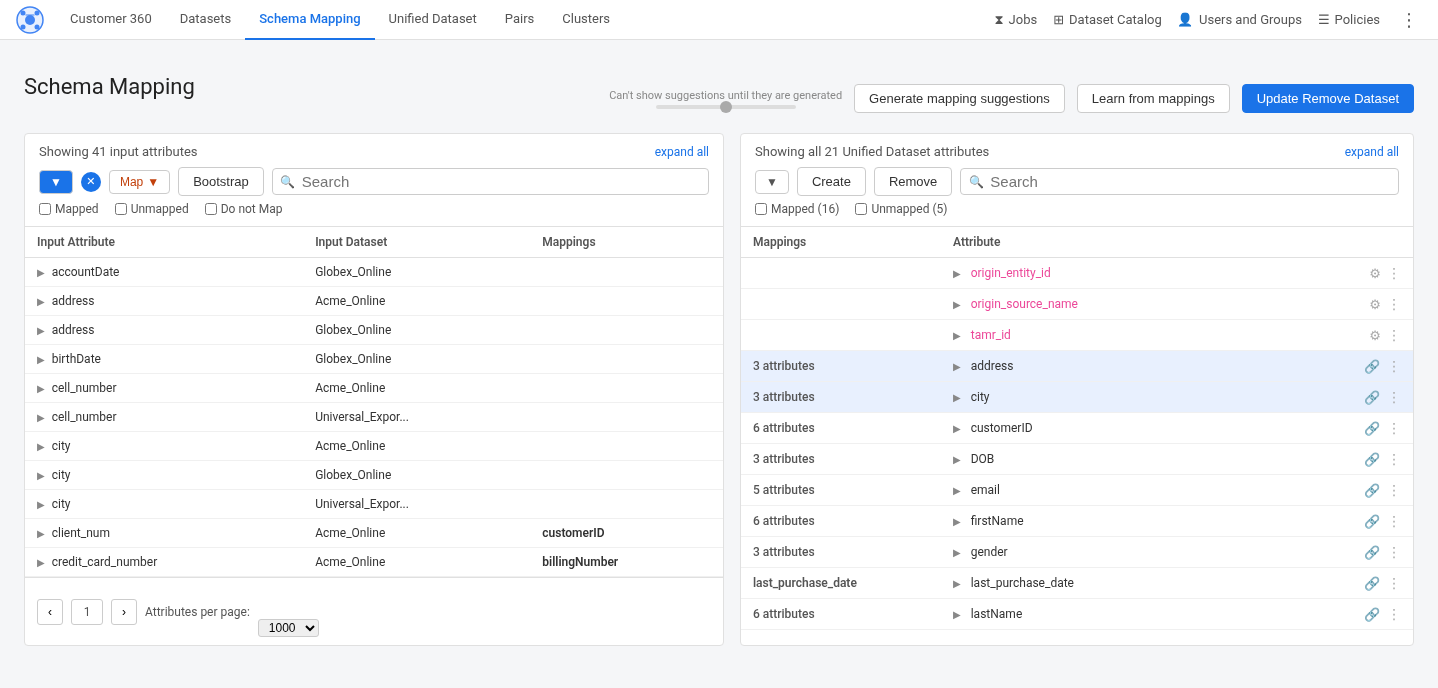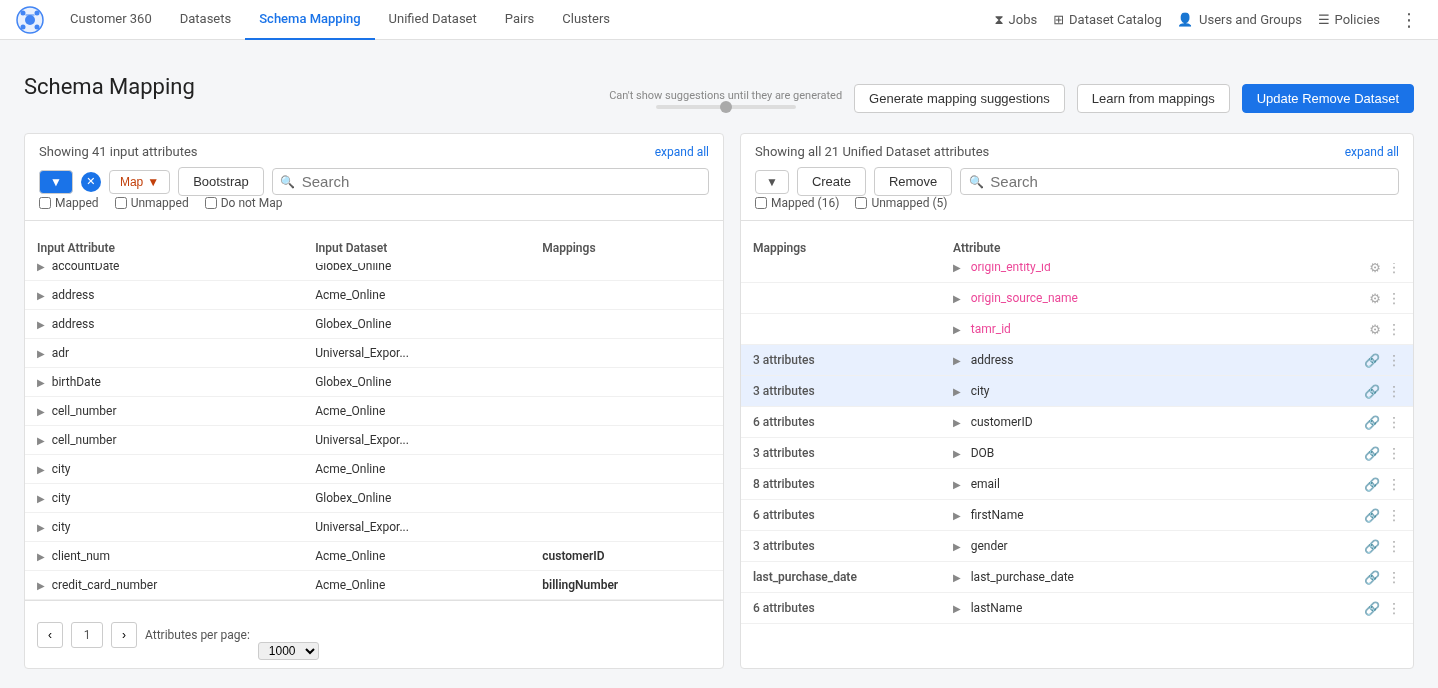--- a/index.html
+++ b/index.html
@@ -41,28 +41,28 @@
     .panel-controls { display: flex; align-items: center; gap: 8px; }
     .filter-btn { display: flex; align-items: center; gap: 4px; padding: 4px 10px; border: 1px solid #ccc; border-radius: 4px; background: #1a73e8; color: #fff; cursor: pointer; font-size: 12px; }
     .filter-btn-outline { background: #fff; color: #555; border: 1px solid #ccc; }
     .filter-x { background: #1a73e8; color: #fff; border: none; border-radius: 50%; width: 20px; height: 20px; cursor: pointer; font-size: 11px; display: flex; align-items: center; justify-content: center; }
     .dropdown-btn { display: flex; align-items: center; gap: 4px; padding: 4px 10px; border: 1px solid #ccc; border-radius: 4px; background: #fff; color: #c2410c; cursor: pointer; font-size: 12px; }
     .search-box { display: flex; align-items: center; border: 1px solid #ccc; border-radius: 4px; padding: 4px 8px; flex: 1; min-width: 200px; }
     .search-box input { border: none; outline: none; font-size: 15px; color: #555; width: 100%; background: transparent; }
     .search-icon { color: #999; margin-right: 6px; font-size: 12px; }
 
     
-    .filter-row { display: flex; align-items: center; gap: 16px; font-size: 12px; color: #555; }
+    .filter-row { display: flex; align-items: center; gap: 16px; margin-top: 6px; font-size: 12px; color: #555; }
     .filter-check { display: flex; align-items: center; gap: 4px; cursor: pointer; }
     .filter-check input[type=checkbox] { width: 12px; height: 12px; }
 
     
     .table-wrap { overflow-y: auto; max-height: 460px; }
     table { width: 100%; border-collapse: collapse; }
-    th { padding: 8px 12px; text-align: left; font-size: 12px; font-weight: 600; color: #555; border-bottom: 1px solid #e0e0e0; background: #fff; position: sticky; top: 12px; z-index: 1; }
+    th { padding: 8px 12px; text-align: left; font-size: 12px; font-weight: 600; color: #555; border-bottom: 1px solid #e0e0e0; background: #fff; position: sticky; top: 0; z-index: 1; }
     td { padding: 7px 12px; font-size: 12px; color: #333; border-bottom: 1px solid #f0f0f0; }
     .row-highlighted td { background: #e8f0fe; }
     .row-expand { color: #888; cursor: pointer; margin-right: 4px; font-size: 10px; }
     .col-mappings { color: #555; font-weight: 500; }
     .col-attribute { display: flex; align-items: center; gap: 6px; }
     .bold { font-weight: 600; }
     .gear-icon { color: #aaa; font-size: 13px; }
     .more-icon { color: #aaa; font-size: 14px; cursor: pointer; }
     .link-icon { color: #1a73e8; font-size: 13px; }
     .dimmed { color: #ec4899; }
@@ -203,28 +203,20 @@
       <td>
         <span class="row-expand">▶</span>
         <span>address</span>
       </td>
       <td>Globex_Online</td>
       <td></td>
     </tr>
               <tr>
       <td>
         <span class="row-expand">▶</span>
-        <span>adr</span>
-      </td>
-      <td>Universal_Expor...</td>
-      <td></td>
-    </tr>
-              <tr>
-      <td>
-        <span class="row-expand">▶</span>
         <span>birthDate</span>
       </td>
       <td>Globex_Online</td>
       <td></td>
     </tr>
               <tr>
       <td>
         <span class="row-expand">▶</span>
         <span>cell_number</span>
       </td>
@@ -417,21 +409,21 @@
           <span class="row-expand">▶</span>
           <span>DOB</span>
           <span style="margin-left:auto; display:flex; align-items:center; gap:6px;">
                       <span class="link-icon">🔗</span> 
                       <span class="more-icon">⋮</span>
                     </span>
         </div>
       </td>
     </tr>
               <tr>
-      <td class="col-mappings"><span>8 attributes</span></td>
+      <td class="col-mappings"><span>5 attributes</span></td>
       <td>
         <div class="col-attribute">
           <span class="row-expand">▶</span>
           <span>email</span>
           <span style="margin-left:auto; display:flex; align-items:center; gap:6px;">
                       <span class="link-icon">🔗</span> 
                       <span class="more-icon">⋮</span>
                     </span>
         </div>
       </td>

